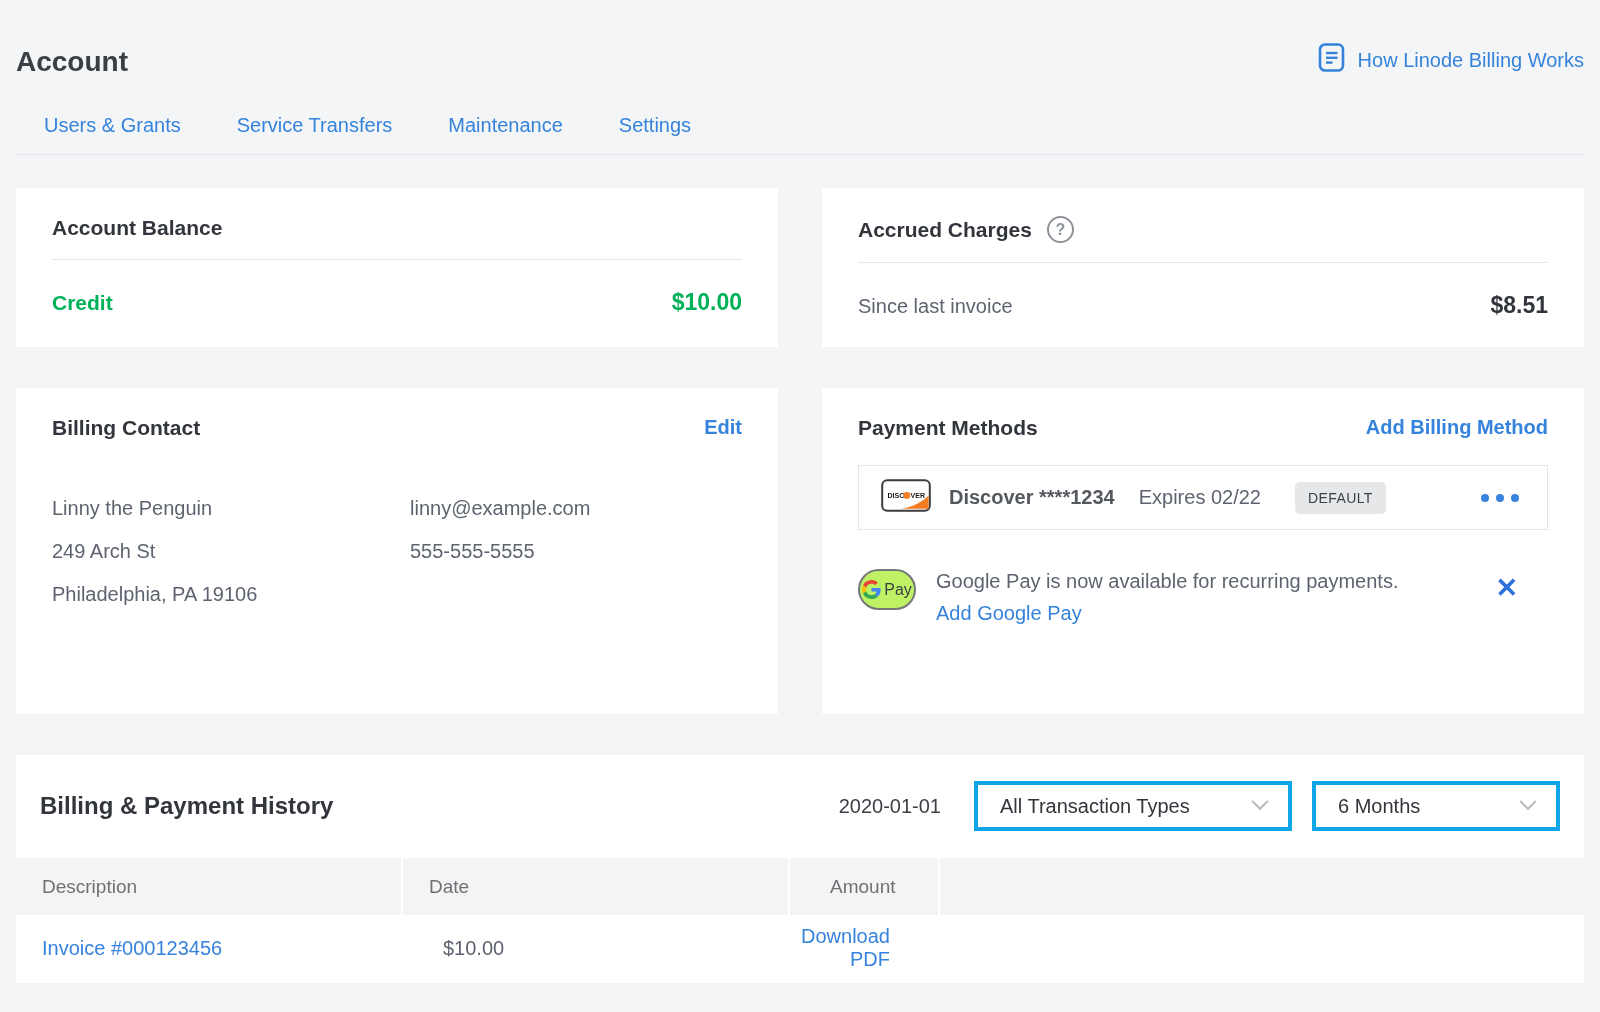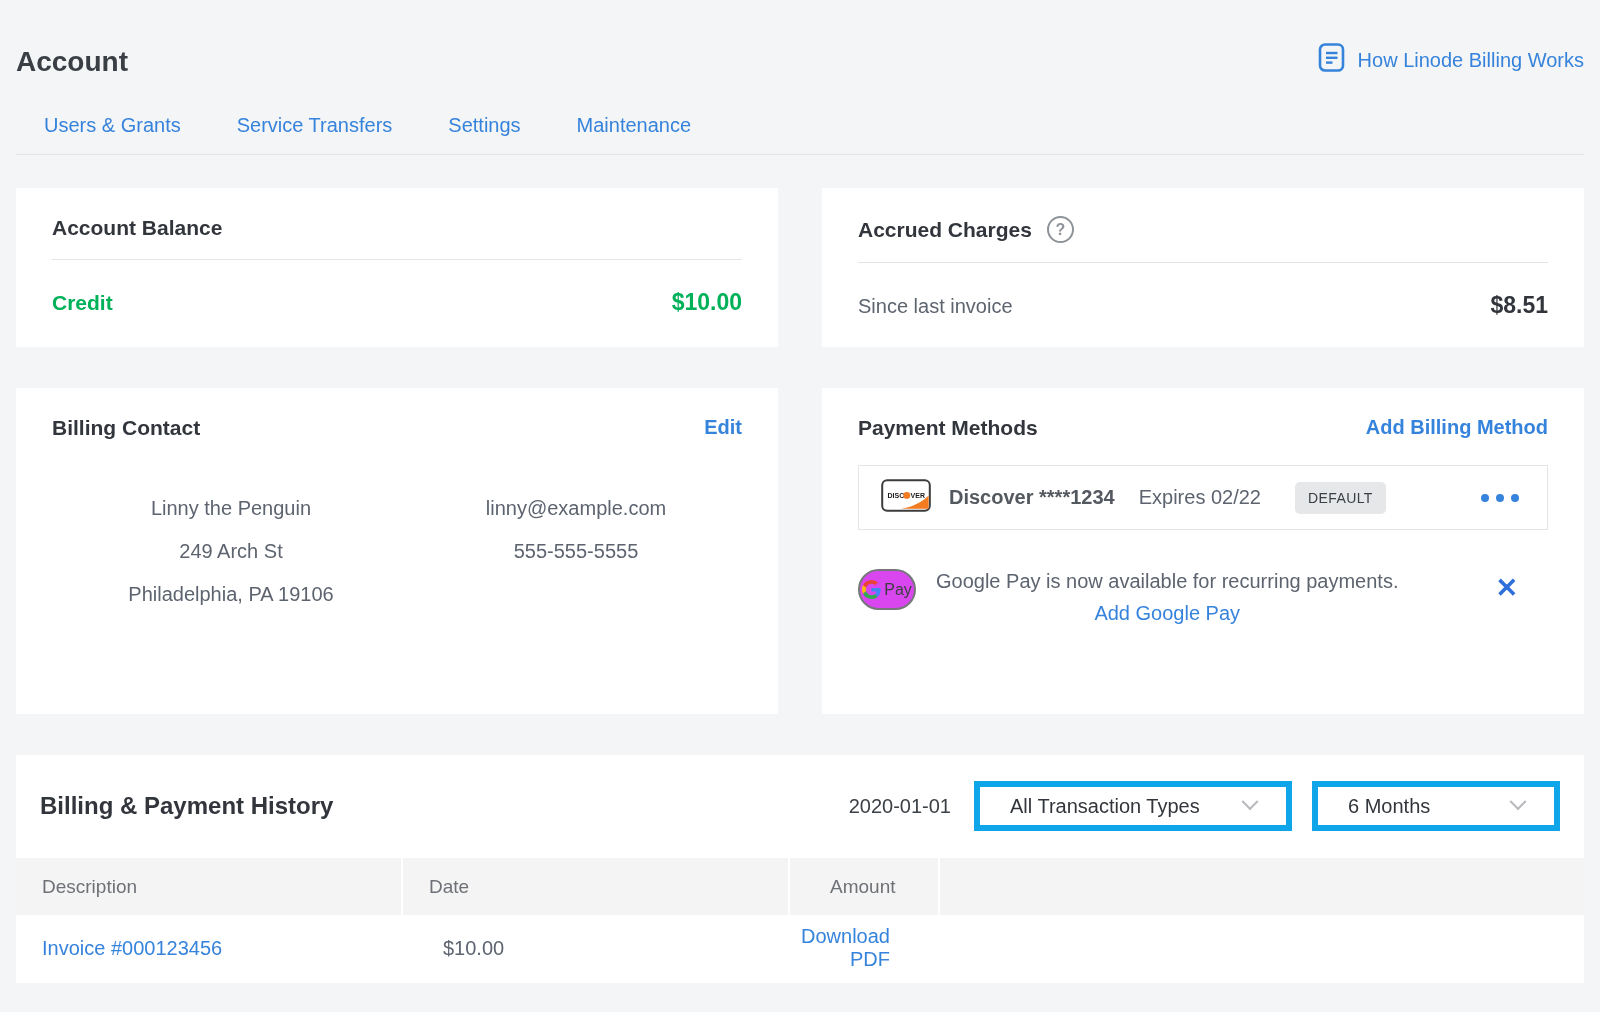--- a/index.html
+++ b/index.html
@@ -22,21 +22,21 @@
     font-size:20px; font-weight:700; padding:17px 29px; cursor:pointer;
   }
 
   
   .tabs { margin-top:24px; display:flex; border-bottom:1px solid #e3e5e8; }
   .tab { position:relative; font-size:20px; color:#3683dc; padding:12px 28px 17px; cursor:pointer; }
   .tab.active { color:#32363c; font-weight:700; }
   .tab.active::after { content:""; position:absolute; left:0; right:0; bottom:-2px; height:5px; background:#3683dc; }
 
   
-  .cards-row { display:grid; grid-template-columns:1fr 1fr; gap:44px;text-align:center; }
+  .cards-row { display:grid; grid-template-columns:1fr 1fr; gap:44px; }
   .row1 { margin-top:33px; }
   .row2 { margin-top:41px; }
   .card { background:#fff; padding:28px 36px; }
   .row2 .card { min-height:326px; }
   .card-title { font-size:21px; font-weight:700; color:#32363c; display:flex; align-items:center; }
   .divider { height:1px; background:#e3e5e8; margin-top:19px; }
   .stat-row { display:flex; justify-content:space-between; align-items:baseline; margin-top:29px; }
   .credit-label { color:#00b159; font-weight:700; font-size:21px; }
   .credit-amount { color:#00b159; font-weight:700; font-size:23px; }
   .muted-label { color:#5d646f; font-size:20px; }
@@ -65,37 +65,37 @@
   .default-badge {
     margin-left:16px; background:#e6e7e8; color:#3a3f46; font-size:14px;
     padding:8px 13px; border-radius:5px; letter-spacing:.4px;
   }
   .dots { margin-left:auto; display:flex; gap:7px; cursor:pointer; padding:6px; }
   .dot { width:8px; height:8px; border-radius:50%; background:#3683dc; }
 
   .gpay-row { margin-top:39px; display:flex; align-items:flex-start; gap:20px; }
   .gpay-logo {
     width:58px; height:41px; border:2px solid #75777a; border-radius:21px;
-    display:flex; align-items:center; justify-content:center; gap:3px; background:#d946ef; flex:0 0 auto;
+    display:flex; align-items:center; justify-content:center; gap:3px; background:#bef264; flex:0 0 auto;
   }
   .gpay-logo .pay-txt { font-size:16px; color:#3c4043; font-weight:500; }
   .gpay-msg { font-size:20px; color:#5d646f; line-height:1.2; }
   .gpay-add { display:inline-block; margin-top:9px; color:#3683dc; font-size:20px; cursor:pointer; text-decoration:none; }
   .close-x { margin-left:auto; margin-right:30px; color:#2e6fd9; font-size:27px; font-weight:700; cursor:pointer; line-height:1; padding-top:6px; }
 
   
   .history-card { margin-top:41px; background:#fff; padding:26px 0 2px; }
   .history-head { display:flex; justify-content:space-between; align-items:center; padding:0 24px; }
   .history-title { font-size:24px; font-weight:700; color:#32363c; }
   .filters { display:flex; align-items:center; gap:20px; }
-  .filter-date { font-size:20px; color:#3c4147; margin-right:3px; }
+  .filter-date { font-size:20px; color:#3c4147; margin-right:13px; }
   .select {
-    border:6px solid #0ea5e9; background:#fff; height:50px;
+    border:4px solid #0ea5e9; background:#fff; height:50px;
     display:flex; align-items:center; justify-content:space-between;
-    padding:0 30px; font-size:20px; color:#32363c; cursor:pointer;
+    padding:0 22px; font-size:20px; color:#32363c; cursor:pointer;
   }
   .select.wide { width:318px; }
   .select.narrow { width:248px; }
   .chev { width:12px; height:12px; border-right:2px solid #b8babd; border-bottom:2px solid #b8babd; transform:rotate(45deg) translate(-3px,-3px); }
 
   .table { margin-top:27px; }
   .thead, .trow { display:grid; grid-template-columns:387px 387px 150px 1fr; align-items:center; }
   .thead { background:#f4f4f5; height:57px; color:#6e7176; font-size:19px; }
   .th { padding-left:26px; height:100%; display:flex; align-items:center; border-right:2px solid #fff; }
   .th:last-child { border-right:none; }
@@ -125,22 +125,22 @@
           </svg>
         </span>
         <span>How Linode Billing Works</span>
       </a>
     </div>
   </header>
 
   <nav class="tabs">
     <div class="tab">Users &amp; Grants</div>
     <div class="tab">Service Transfers</div>
+    <div class="tab">Maintenance</div>
     <div class="tab">Settings</div>
-    <div class="tab">Maintenance</div>
   </nav>
 
   <section class="cards-row row1">
     <div class="card">
       <h2 class="card-title">Account Balance</h2>
       <div class="divider"></div>
       <div class="stat-row">
         <span class="credit-label">Credit</span>
         <span class="credit-amount">$10.00</span>
       </div>

